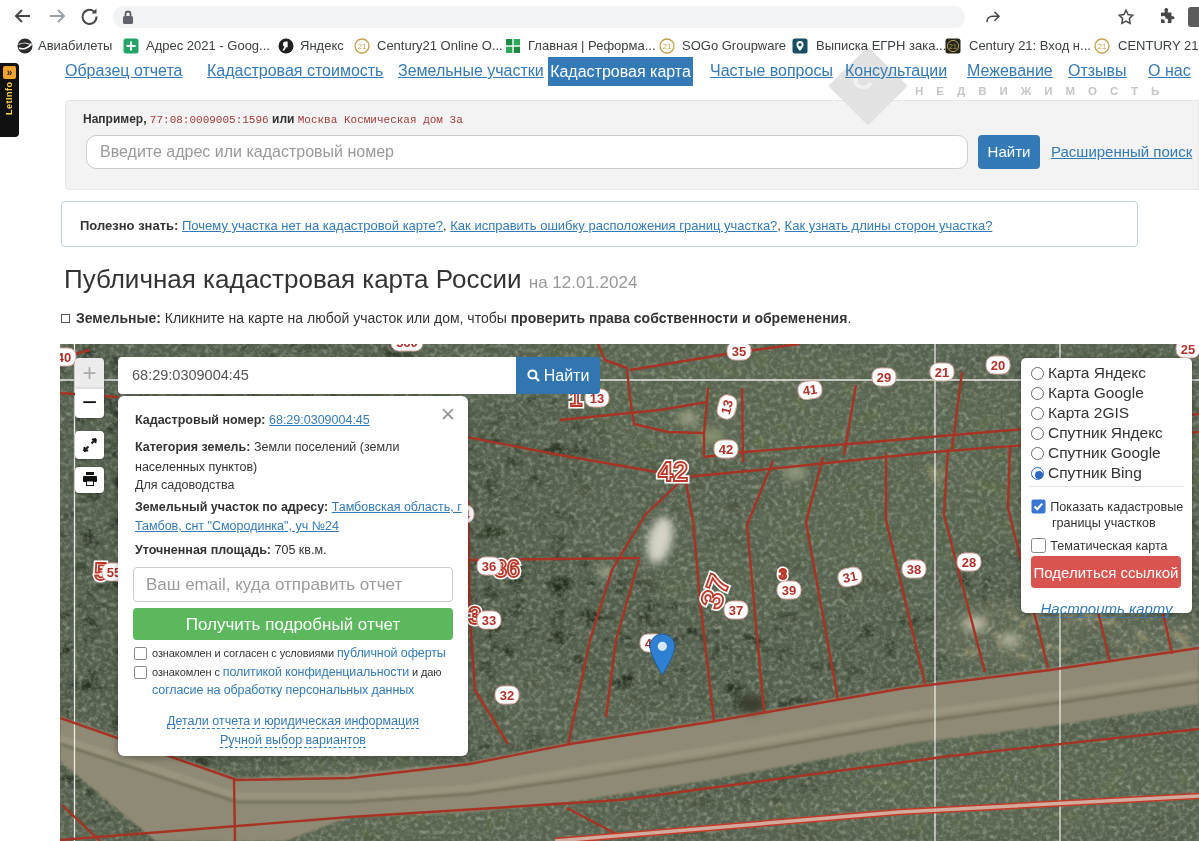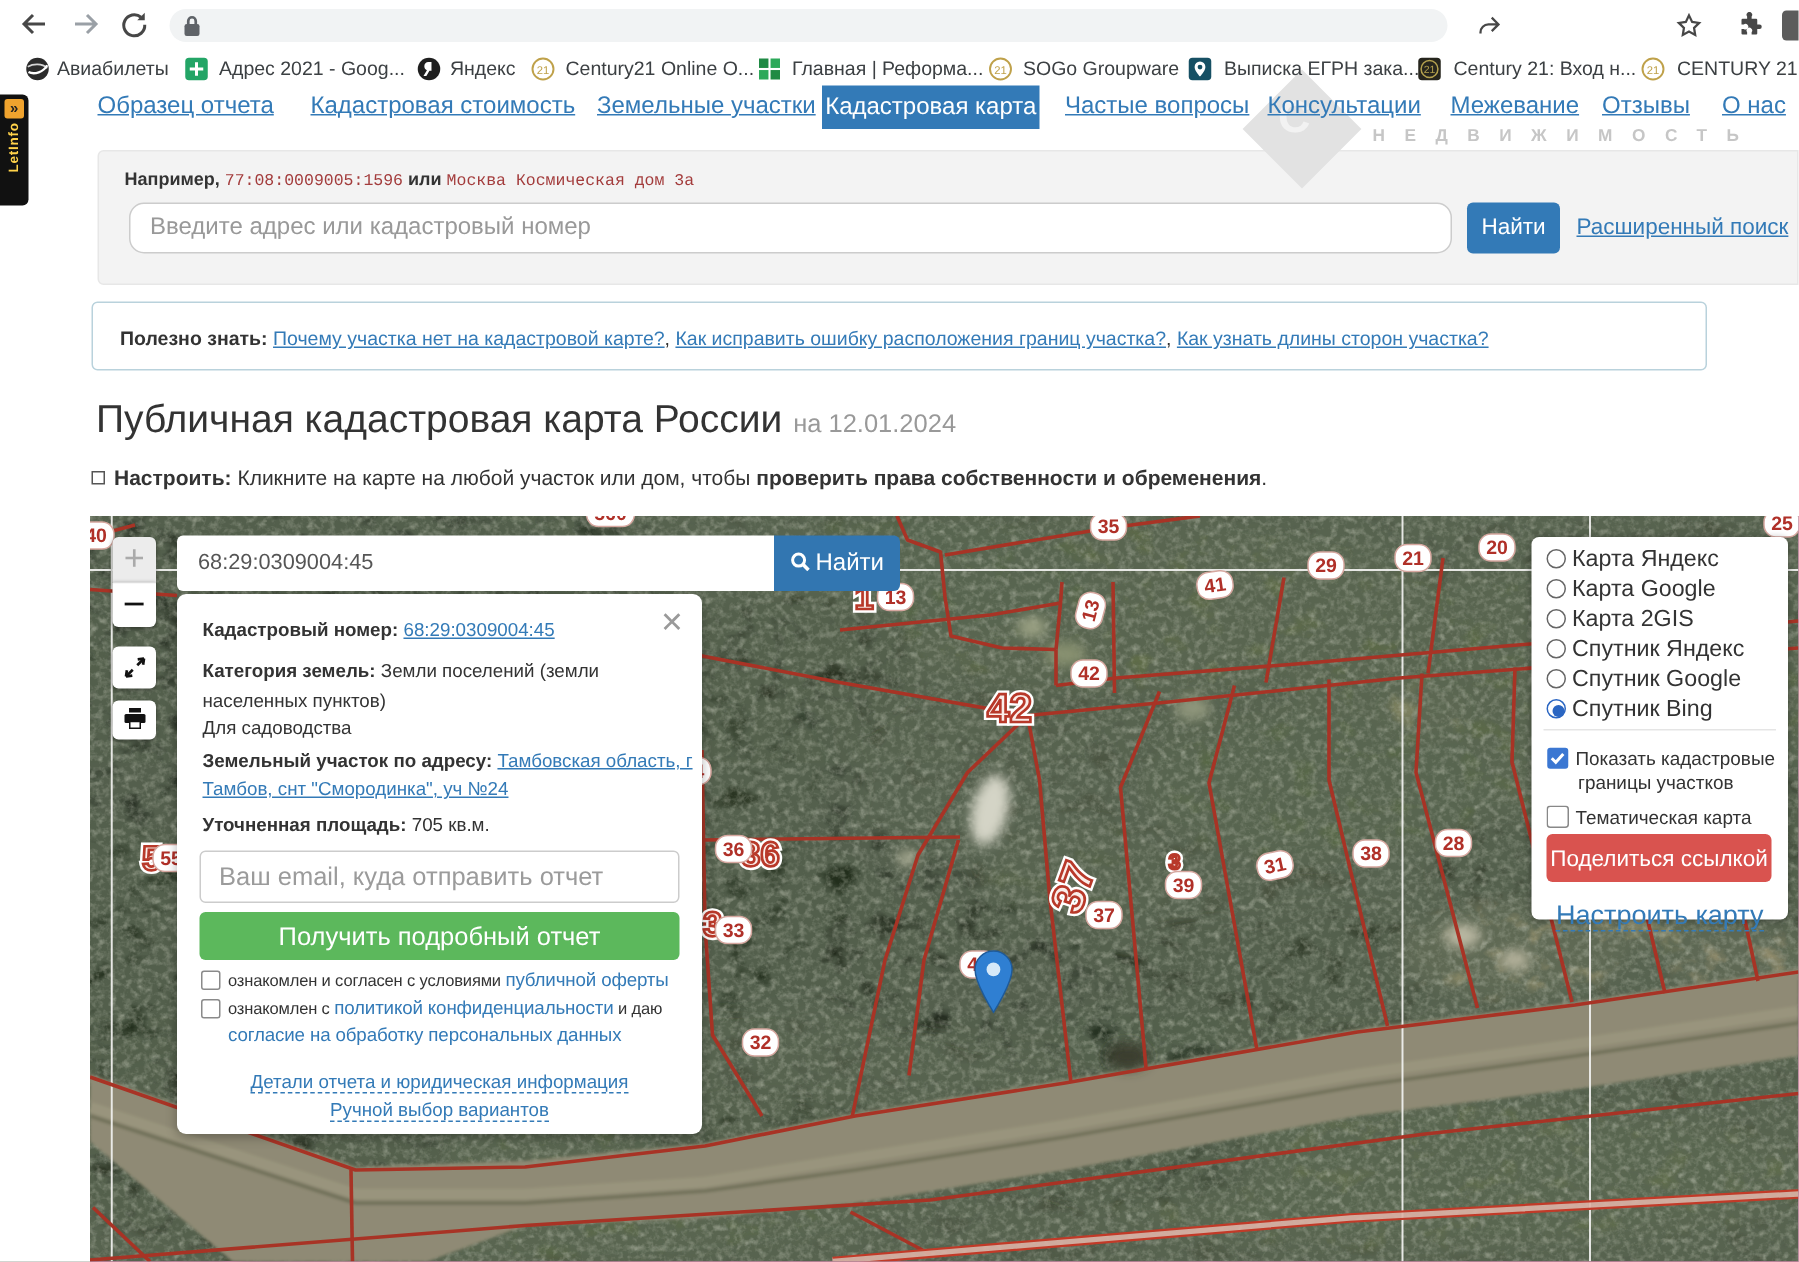--- a/index.html
+++ b/index.html
@@ -65,21 +65,21 @@
 .plink { position:absolute; width:350px; text-align:center; font-size:12.5px;}
 .plink a { font-size:12.5px; text-decoration:none; border-bottom:1px dashed #337ab7;}
 
 #rpanel { position:absolute; left:961px; top:14px; width:171px; height:255px; background:#fff; border-radius:5px; box-shadow:0 1px 5px rgba(0,0,0,0.35); z-index:11;}
 .rrow { position:absolute; left:10px; font-size:15.5px; color:#333; white-space:nowrap;}
 .rad { display:inline-block; width:13px; height:13px; border:1px solid #666; border-radius:50%; background:#fff; vertical-align:-2px; margin-right:4px;}
 .radon { border:1px solid #2b66c2; position:relative;}
 .rtxt { font-size:12.6px; color:#333; }
 #rbtn { position:absolute; left:10px; top:198px; width:150px; height:32px; background:#d9534f; border-radius:4px; color:#fff; font-size:15px; text-align:center; line-height:33px;}
 #rlink { position:absolute; left:0; top:242px; width:171px; text-align:center; font-size:13.5px;}
-#rlink a { text-decoration:none; border-bottom:1px dashed #337ab7; font-size:18px;}
+#rlink a { text-decoration:none; border-bottom:1px dashed #337ab7; font-size:15px;font-style:italic;}
 </style>
 </head>
 <body>
 
 <div id="wm1"></div>
 <div id="wm1c">C</div>
 <div id="chrome">
  <svg class="abs" style="left:12px;top:6px" width="90" height="20" viewBox="0 0 90 20">
   <g stroke="#474747" stroke-width="2" fill="none">
    <path d="M18 10 H4 M10 4 l-6 6 6 6"></path>
@@ -182,21 +182,21 @@
  <div class="ex">Например, <span class="code">77:08:0009005:1596</span> или <span class="code">Москва Космическая дом 3а</span></div>
  <div id="ginput">Введите адрес или кадастровый номер</div>
  <div id="gbtn">Найти</div>
  <a id="glink">Расширенный поиск</a>
 </div>
 
 <div id="ibox">
     <div class="t"><b>Полезно знать:</b> <a>Почему участка нет на кадастровой карте?</a>, <a>Как исправить ошибку расположения границ участка?</a>, <a>Как узнать длины сторон участка?</a></div>
   </div>
 <div id="h1">Публичная кадастровая карта России <span>на 12.01.2024</span></div>
-<div id="hint"><span class="sq"></span><b>Настроить:</b> Кликните на карте на любой участок или дом, чтобы <b>проверить права собственности и обременения</b>.</div>
+<div id="hint"><span class="sq"></span><b>Земельные:</b> Кликните на карте на любой участок или дом, чтобы <b>проверить права собственности и обременения</b>.</div>
 
 <div id="map">
 <svg width="1139" height="497" viewBox="0 0 1139 497" style="position:absolute;left:0;top:0">
 <defs>
  <filter id="blur8">
           <feGaussianBlur stdDeviation="5"></feGaussianBlur>
         </filter>
  <filter id="blur4">
           <feGaussianBlur stdDeviation="4"></feGaussianBlur>
         </filter>

